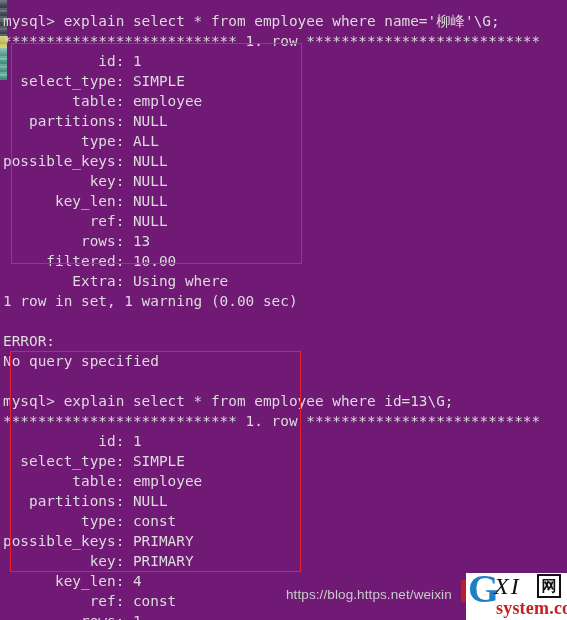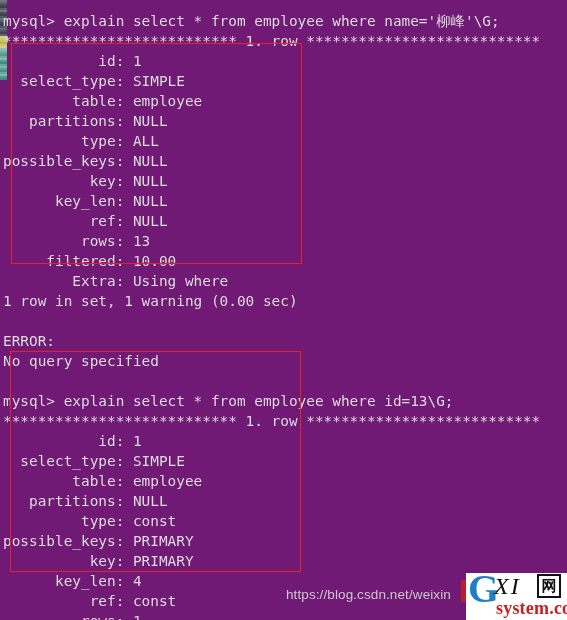--- a/index.html
+++ b/index.html
@@ -196,21 +196,21 @@
       <i style="background: rgb(61, 142, 130);"></i>
     </div>
 
   <div class="console" id="console"><div class="line">mysql&gt; explain select * from employee where name='柳峰'\G;</div><div class="line">*************************** 1. row ***************************</div><div class="line">           id: 1</div><div class="line">  select_type: SIMPLE</div><div class="line">        table: employee</div><div class="line">   partitions: NULL</div><div class="line">         type: ALL</div><div class="line">possible_keys: NULL</div><div class="line">          key: NULL</div><div class="line">      key_len: NULL</div><div class="line">          ref: NULL</div><div class="line">         rows: 13</div><div class="line">     filtered: 10.00</div><div class="line">        Extra: Using where</div><div class="line">1 row in set, 1 warning (0.00 sec)</div><div class="line blank"> </div><div class="line">ERROR:</div><div class="line">No query specified</div><div class="line blank"> </div><div class="line">mysql&gt; explain select * from employee where id=13\G;</div><div class="line">*************************** 1. row ***************************</div><div class="line">           id: 1</div><div class="line">  select_type: SIMPLE</div><div class="line">        table: employee</div><div class="line">   partitions: NULL</div><div class="line">         type: const</div><div class="line">possible_keys: PRIMARY</div><div class="line">          key: PRIMARY</div><div class="line">      key_len: 4</div><div class="line">          ref: const</div><div class="line">         rows: 1</div></div>
 
   <div class="redbox" id="redbox-1"></div>
   <div class="redbox" id="redbox-2"></div>
 
   <div id="logo-sliver"></div>
 
-  <div id="watermark-url">https://blog.csdn.net/weixin</div>
+  <div id="watermark-url">https://blog.https.net/weixin</div>
 
   <div id="logo">
     <div class="logo-row">
       <span class="logo-g">G</span>
       <span class="logo-xi">XI</span>
       <span class="logo-cn">网</span>
     </div>
     <div class="logo-domain">system.com</div>
   </div>
 

